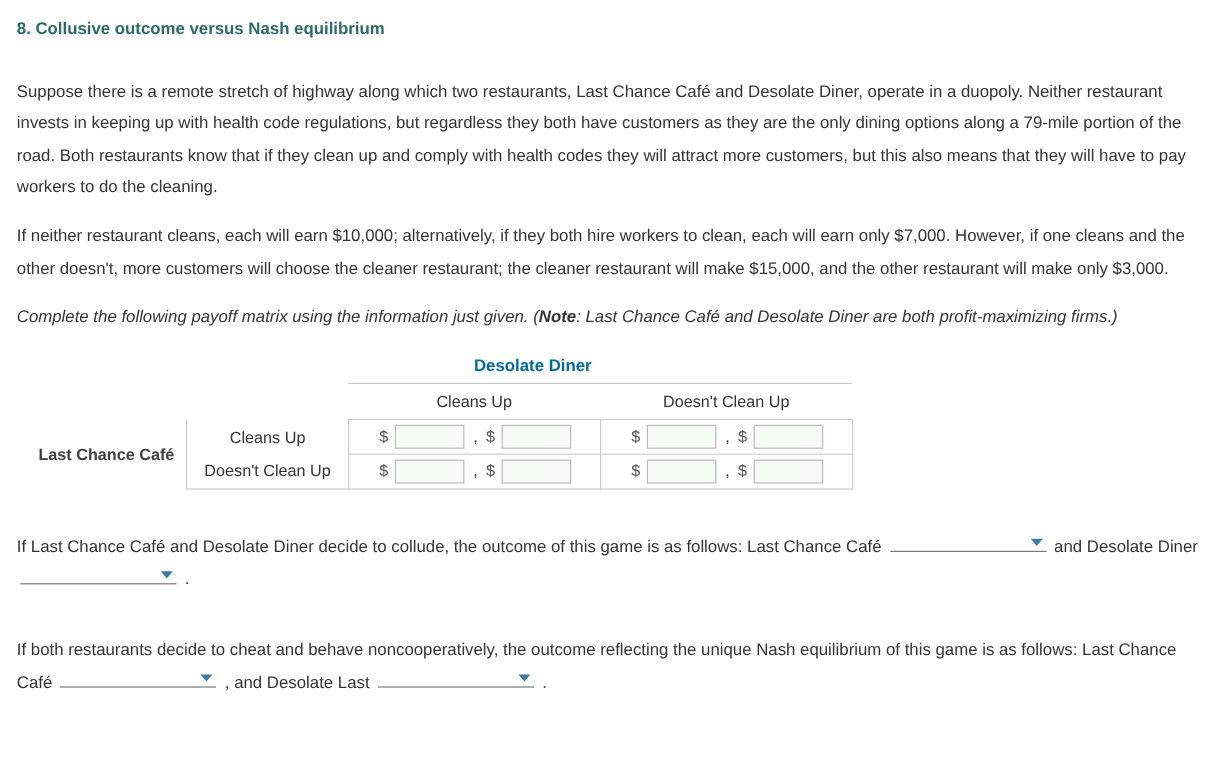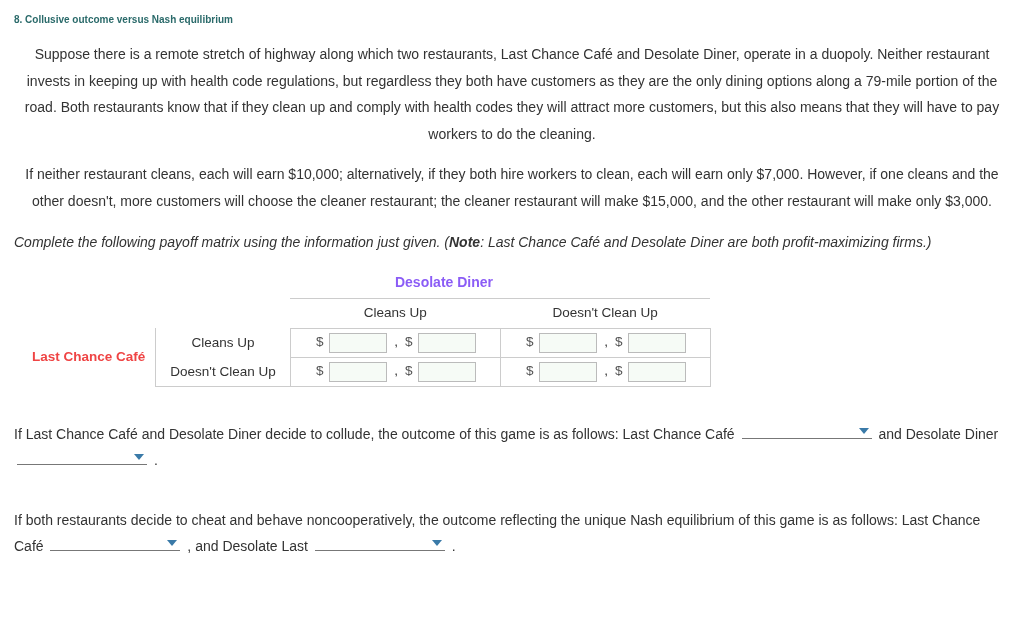--- a/index.html
+++ b/index.html
@@ -8,46 +8,45 @@
     font-size: 14px;
     color: #333;
     margin: 0;
     padding: 10px 14px;
     line-height: 1.9;
     width: 1024px;
   }
   .heading {
     color: #2a6a6a;
     font-weight: bold;
-    font-size: 10px;
-    margin-bottom: 12px;
+    font-size: 14px;
+    margin-bottom: 26px;
   }
   .para {
     margin-bottom: 14px;
-    text-align: center;
   }
   .instruction {
     font-style: italic;
     margin-bottom: 14px;
   }
   .instruction b { font-style: italic; }
   .matrix-wrap {
     margin-left: 10px;
     margin-bottom: 34px;
   }
   .col-player {
-    color: #8b5cf6;
+    color: #0369a1;
     font-weight: bold;
     text-align: center;
     margin-left: 320px;
     width: 200px;
     margin-bottom: 2px;
   }
   .row-player {
-    color: #ef4444;
+    color: #404040;
     font-weight: bold;
   }
   table.matrix {
     border-collapse: collapse;
   }
   table.matrix td, table.matrix th {
     padding: 4px 8px;
     font-weight: normal;
     font-size: 13.5px;
     text-align: center;

